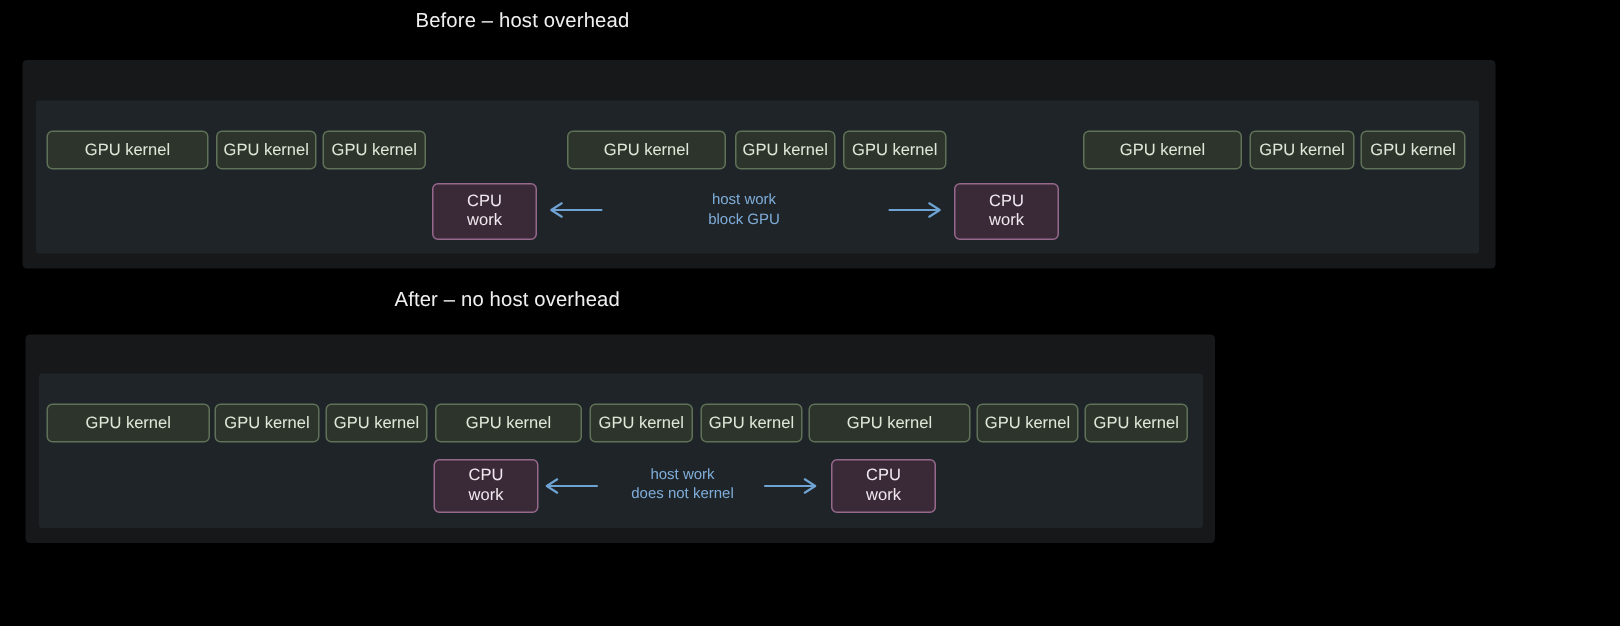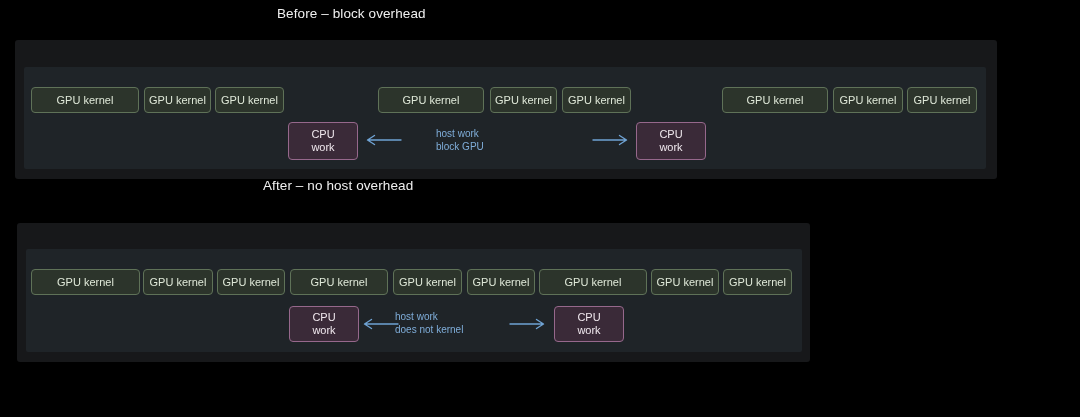--- a/index.html
+++ b/index.html
@@ -54,35 +54,35 @@
     flex-direction: column;
     align-items: center;
     justify-content: center;
     color: var(--cpu-work-text, #f0e8ee);
     font-size: 11px;
     line-height: 13px;
   }
   .note {
     position: absolute;
     width: 120px;
-    text-align: left;
+    text-align: center;
     color: var(--annotation-text, #7fadd9);
     font-size: 10px;
     line-height: 13px;
     white-space: nowrap;
   }
   .arrow { position: absolute; width: 38px; height: 12px; }
   .arrow svg { display: block; }
 </style>
 </head>
 <body>
 
 <div class="stage">
 
-  <div class="section-title" style="left:277px; top:6px;">Before – block overhead</div>
+  <div class="section-title" style="left:277px; top:6px;">Before – host overhead</div>
 
   <div class="panel-outer" style="left:15px; top:40px; width:982px; height:139px;"></div>
   <div class="panel-inner" style="left:24px; top:67px; width:962px; height:102px;"></div>
 
   <div class="kernel" style="left:31px;  top:87px; width:108px;">
       <span>GPU kernel</span>
     </div>
   <div class="kernel" style="left:144px; top:87px; width:67px;">
       <span>GPU kernel</span>
     </div>
@@ -125,21 +125,21 @@
   <div class="note" style="left:436px; top:127px;">
     <span style="display:block">host work</span>
     <span style="display:block">block GPU</span>
   </div>
   <div class="arrow" style="left:591px; top:134px;">
     <svg width="38" height="12" viewBox="0 0 38 12">
       <path d="M2 6 H35 M28.5 1.5 L35.5 6 L28.5 10.5" fill="none" stroke="#6fa3d4" stroke-width="1.4" stroke-linecap="round" stroke-linejoin="round"></path>
     </svg>
   </div>
 
-  <div class="section-title" style="left:263px; top:178px;">After – no host overhead</div>
+  <div class="section-title" style="left:263px; top:192px;">After – no host overhead</div>
 
   <div class="panel-outer" style="left:17px; top:223px; width:793px; height:139px;"></div>
   <div class="panel-inner" style="left:26px; top:249px; width:776px; height:103px;"></div>
 
   <div class="kernel" style="left:31px;  top:269px; width:109px;">
       <span>GPU kernel</span>
     </div>
   <div class="kernel" style="left:143px; top:269px; width:70px;">
       <span>GPU kernel</span>
     </div>

